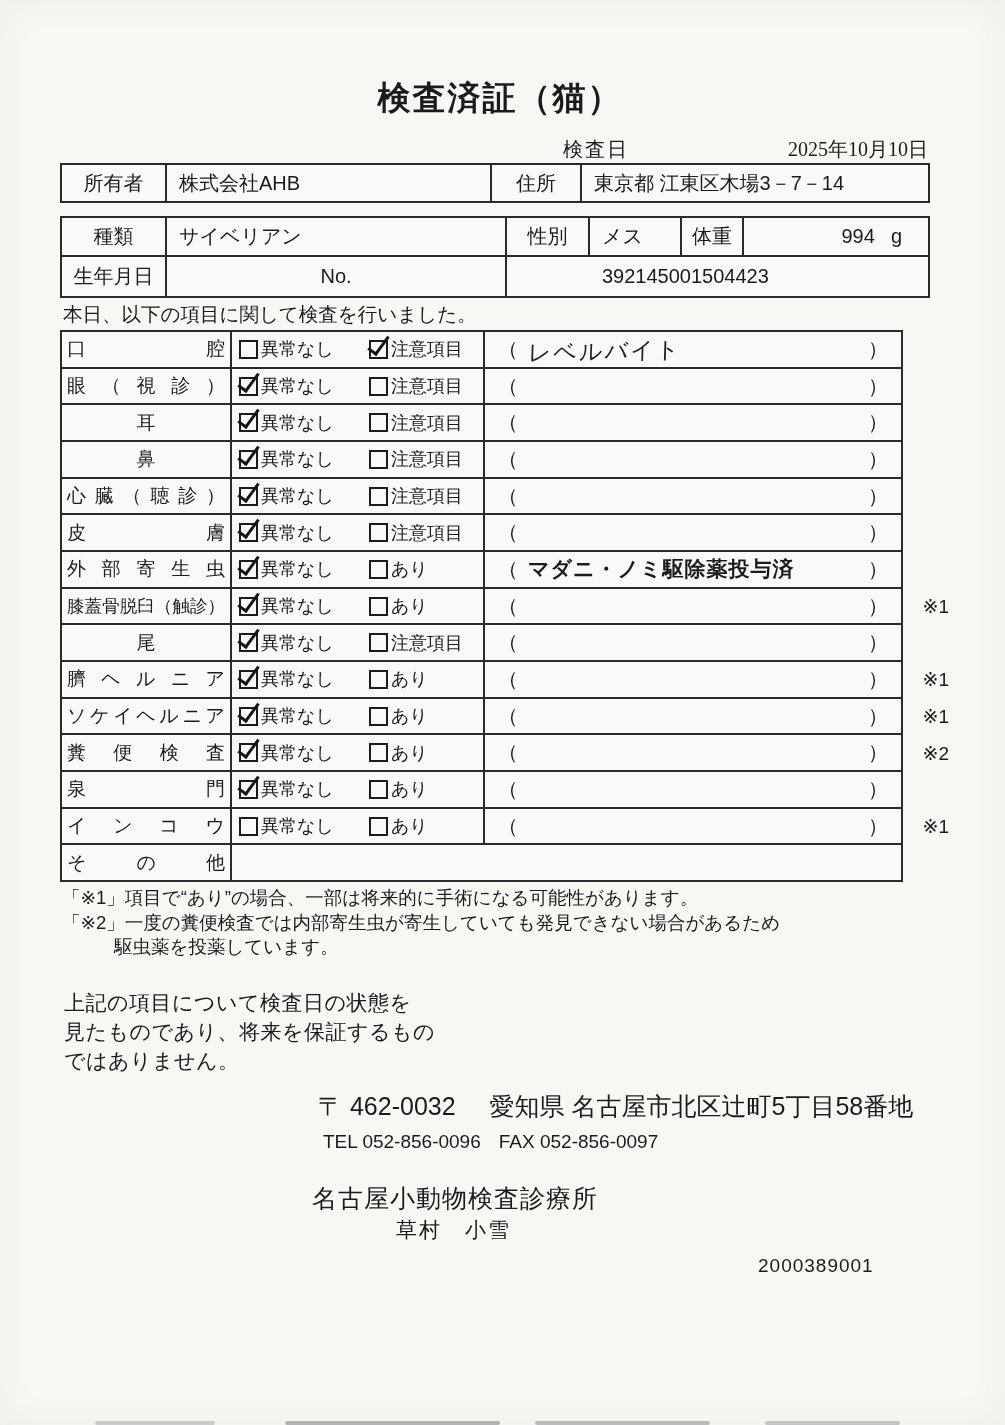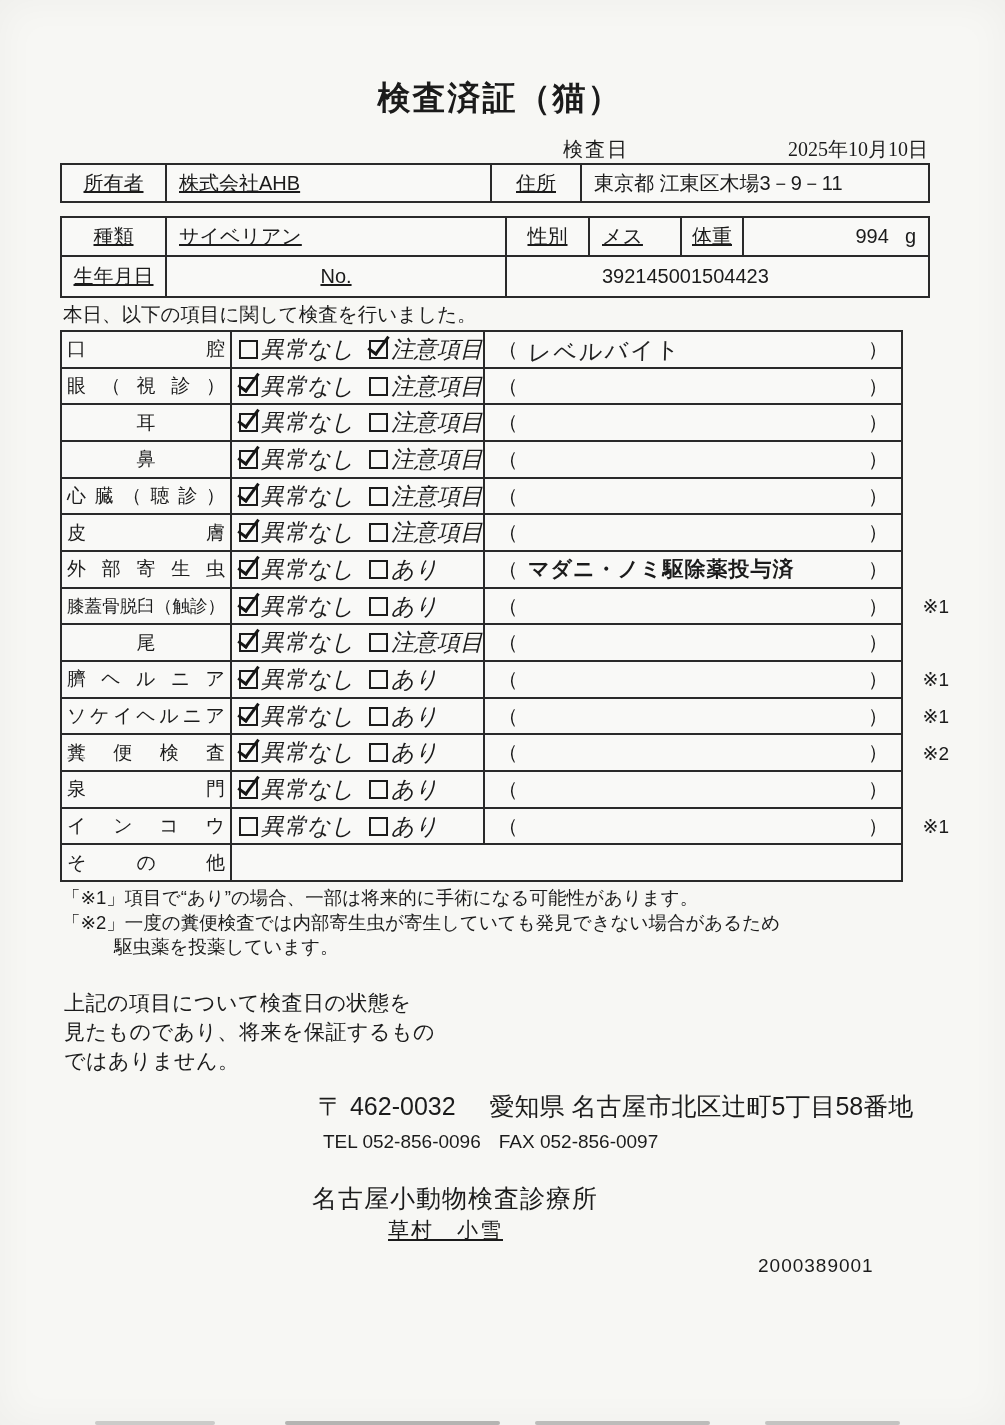--- a/index.html
+++ b/index.html
@@ -25,44 +25,44 @@
     position:absolute;top:136px;left:60px;width:870px;height:26px;
     font-size:20px;
   }
   .inspect-date-line .lab{position:absolute;left:503px;top:0;letter-spacing:2px;}
   .inspect-date-line .val{position:absolute;right:2px;top:0;font-family:Liberation Serif, serif;}
   
   .tbl{position:absolute;left:60px;width:870px;border:2px solid #2a2a2a;box-sizing:border-box;background:#f9f9f7;}
   .tbl .c{box-sizing:border-box;display:flex;align-items:center;font-size:20px;overflow:hidden;white-space:nowrap;}
   .tbl .c.center{justify-content:center;}
   .tbl .c.pad{padding-left:12px;}
-  .tbl .c.br{border-right:2px solid #2a2a2a;text-decoration:underline;}
+  .tbl .c.br{border-right:2px solid #2a2a2a;}
   .tbl .c.bb{border-bottom:2px solid #2a2a2a;}
   #owner-table{top:163px;height:40px;display:grid;grid-template-columns:105px 325px 90px 1fr;grid-template-rows:1fr;}
   #pet-table{top:216px;height:82px;display:grid;grid-template-columns:105px 340px 83px 92px 62px 1fr;grid-template-rows:1fr 1fr;}
-  .weight-val{flex:1;display:flex;justify-content:flex-end;align-items:center;padding-right:12px;gap:16px;}
+  .weight-val{flex:1;display:flex;justify-content:flex-end;align-items:center;padding-right:26px;gap:16px;}
   
   .intro{position:absolute;top:301px;left:63px;font-size:19.5px;}
   
   .exam-table{
     position:absolute;left:60px;top:330px;width:843px;height:552px;
     border:2px solid #2a2a2a;box-sizing:border-box;background:#f9f9f7;
     display:flex;flex-direction:column;
   }
   .exam-row{flex:1;display:flex;position:relative;box-sizing:border-box;}
   .exam-row + .exam-row{border-top:2px solid #2a2a2a;}
   .exam-row .cell{box-sizing:border-box;display:flex;align-items:center;}
   .label-cell{width:170px;border-right:2px solid #2a2a2a;padding:0 5px;font-size:19px;white-space:nowrap;}
   .label-cell.justify{justify-content:space-between;}
   .label-cell.center{justify-content:center;}
   .label-cell.small{font-size:17.5px;}
   .check-cell{width:253px;border-right:2px solid #2a2a2a;padding-left:7px;}
   .opt{display:flex;align-items:center;}
   .opt.first{width:130px;}
-  .opt-label{font-size:23px;white-space:nowrap;font-style:italic;}
+  .opt-label{font-size:18px;white-space:nowrap;}
   .note-cell{flex:1;padding:0 13px;display:flex;align-items:center;}
   .paren{font-size:20px;}
   .note-text{flex:1;margin:0 10px;text-align:left;white-space:nowrap;overflow:visible;}
   .note-text.handwritten{font-size:23px;transform:rotate(-1.2deg) skewX(-3deg);letter-spacing:2px;color:#222;}
   .note-text.printed{font-weight:700;font-size:21px;letter-spacing:1px;}
   .rest-cell{flex:1;}
   .mark{position:absolute;right:-48px;top:50%;transform:translateY(-50%);font-size:19px;white-space:nowrap;}
   
   .cb{position:relative;display:inline-block;width:15px;height:15px;border:2px solid #1b1b1b;margin-right:3px;flex:none;}
   .cb.checked::before{
@@ -75,42 +75,42 @@
   .footnotes .indent{padding-left:52px;}
   
   .disclaimer{position:absolute;left:64px;top:988px;font-size:21px;line-height:29px;letter-spacing:0.5px;}
   .stamp{position:absolute;left:697px;top:1036px;font-size:29px;letter-spacing:10px;}
   
   .postal-line{position:absolute;left:318px;top:1090px;font-size:25px;}
   .postal-line .addr{margin-left:34px;}
   .tel-line{position:absolute;left:323px;top:1131px;font-size:19px;}
   .tel-line .fax{margin-left:18px;}
   .clinic-name{position:absolute;left:312px;top:1182px;font-size:25px;letter-spacing:1px;}
-  .vet-name{position:absolute;left:388px;top:1216px;font-size:21px;letter-spacing:2px;text-decoration:underline;}
+  .vet-name{position:absolute;left:396px;top:1216px;font-size:21px;letter-spacing:2px;}
   .serial{position:absolute;left:758px;top:1255px;font-size:19px;letter-spacing:1px;}
   
   .scan-smudge{position:absolute;bottom:0;height:4px;background:#555;opacity:.4;border-radius:2px;}
 </style>
 </head>
 <body>
 
 <div class="page">
 
   <div class="doc-title">検査済証（猫）</div>
 
   <div class="inspect-date-line">
     <span class="lab">検査日</span>
     <span class="val">2025年10月10日</span>
   </div>
 
   <div class="tbl" id="owner-table">
     <div class="c center br">所有者</div>
     <div class="c pad br">株式会社AHB</div>
     <div class="c center br">住所</div>
-    <div class="c pad">東京都 江東区木場3－9－11</div>
+    <div class="c pad">東京都 江東区木場3－7－14</div>
   </div>
 
   <div class="tbl" id="pet-table">
     <div class="c center br bb">種類</div>
     <div class="c pad br bb">サイベリアン</div>
     <div class="c center br bb">性別</div>
     <div class="c pad br bb">メス</div>
     <div class="c center br bb">体重</div>
     <div class="c bb">
       <span class="weight-val">

